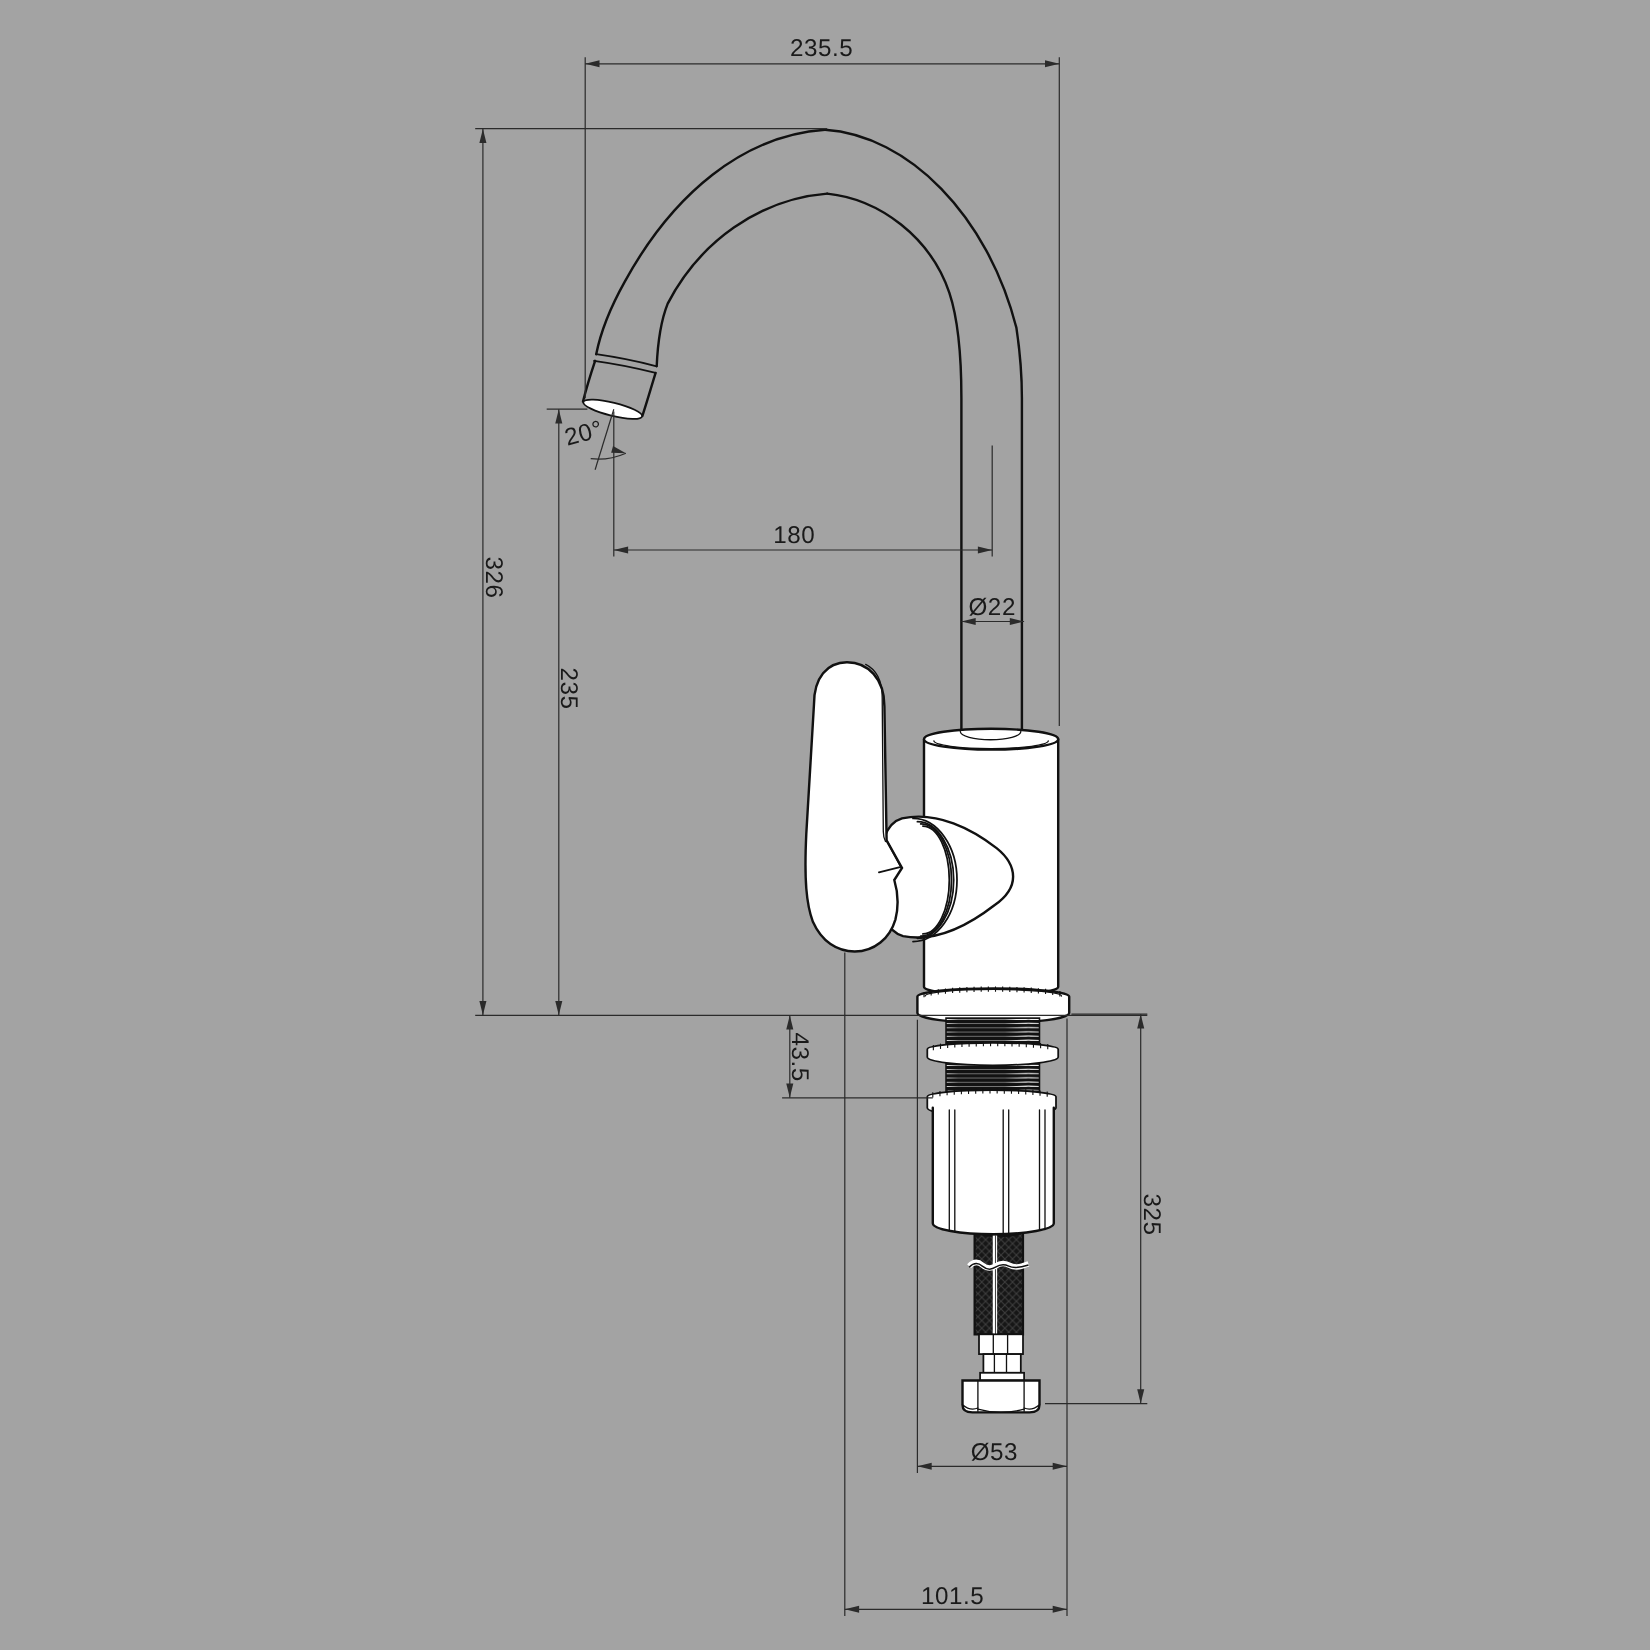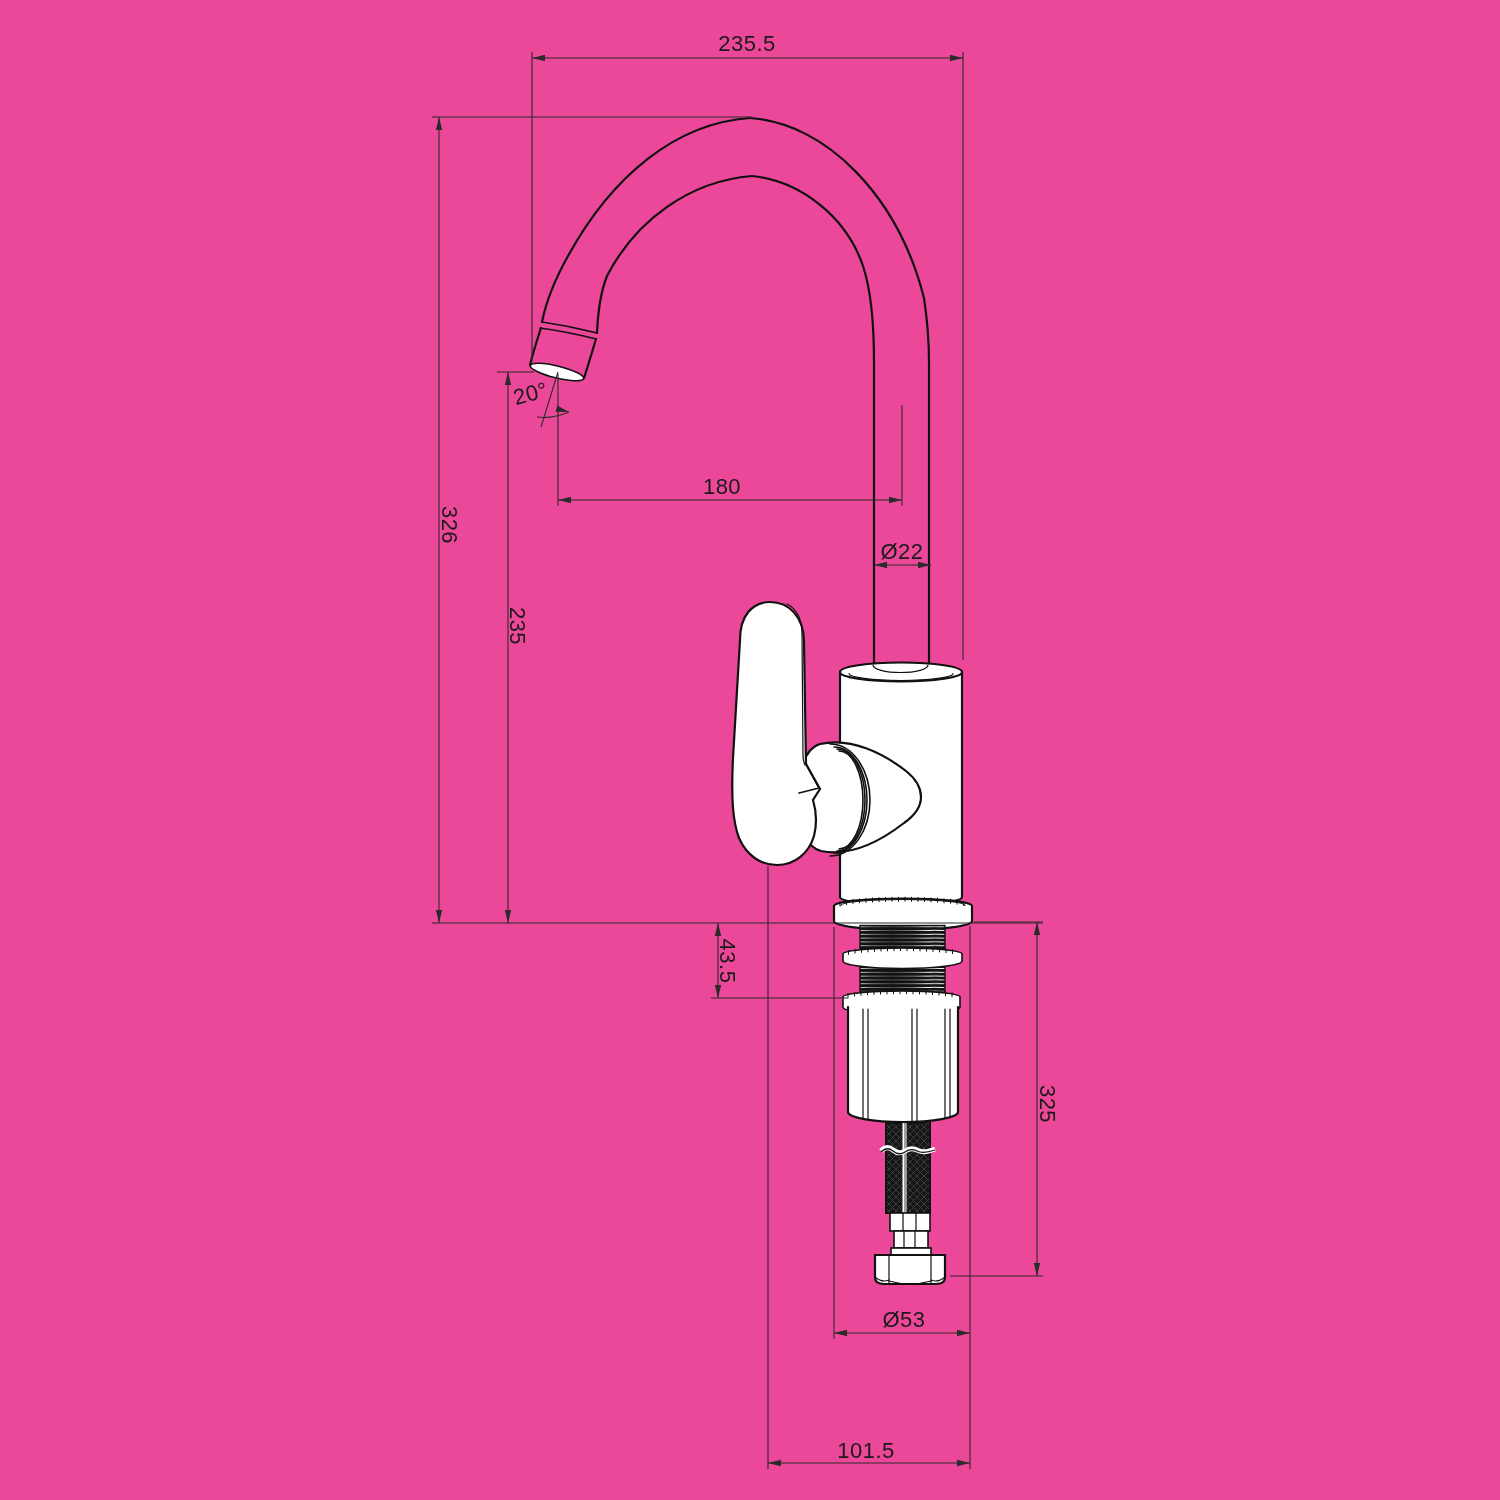--- a/index.html
+++ b/index.html
@@ -1,16 +1,16 @@
 <!DOCTYPE html>
 <html><head>
 <meta charset="utf-8">
 <style>
   html,body{margin:0;padding:0;background:#ffffff;}
-  .stage{width:1500px;height:1500px;position:relative;background:#ec4899;}
+  .stage{width:1500px;height:1500px;position:relative;background:#a3a3a3;}
   svg{display:block;}
   .dim-text{
     font-family:"Liberation Sans","DejaVu Sans",sans-serif;
     font-size:22px;
     fill:#1a1a1a;
     letter-spacing:0.5px;
   }
   .dim-line{stroke:#2b2b2b;stroke-width:1.1;fill:none;}
   .arrow{fill:#2b2b2b;stroke:none;}
   .out-heavy{stroke:#111;stroke-width:2.2;fill:none;stroke-linecap:round;}

